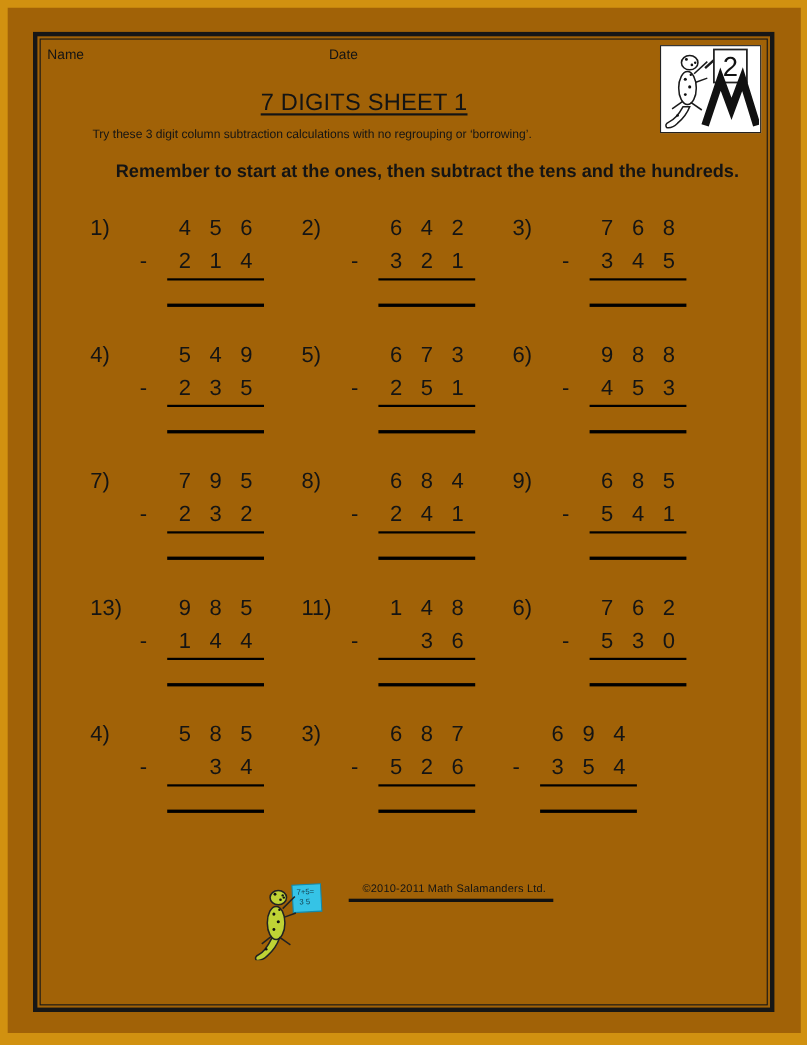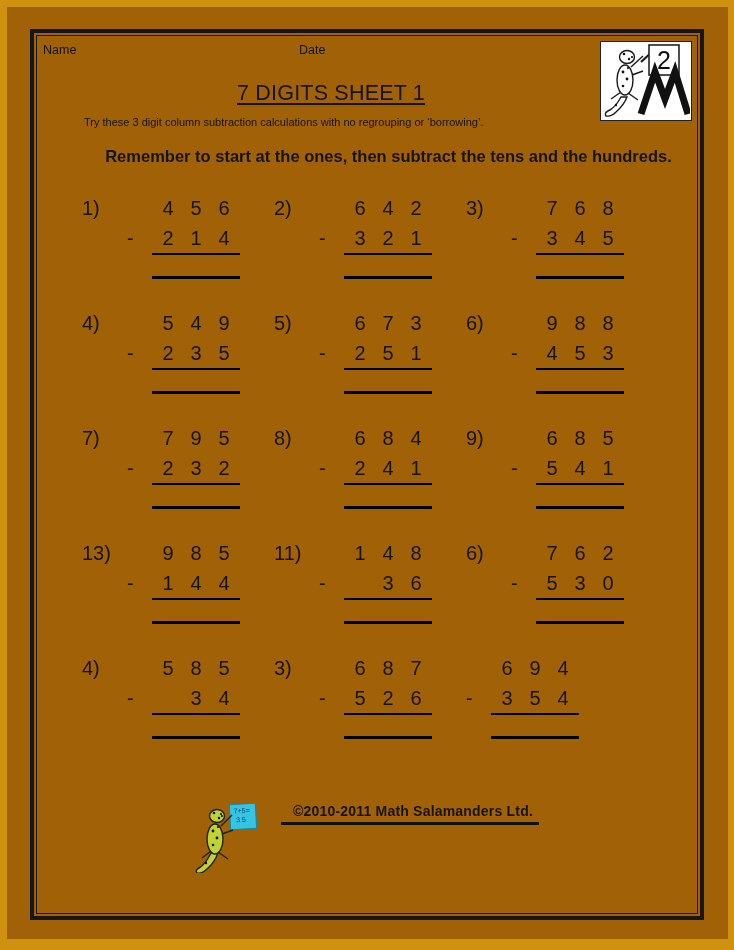--- a/index.html
+++ b/index.html
@@ -125,22 +125,22 @@
   .footer{
     display:flex;
     justify-content:center;
     margin-top:62px;
     align-items:flex-start;
   }
   .footer-sala{flex:0 0 auto; margin-top:2px;}
   .wm-group{margin-left:-14px;}
   .copyright-row{
     margin-left:34px;
-    font-size:14px;
-    font-weight:bold;
+    font-size:10px;
+    font-weight:normal;
     letter-spacing:0.2px;
     padding:2px 6px 3px 12px;
     border-bottom:3.5px solid #111;
     white-space:nowrap;
   }
   .wordmark{
     display:flex;
     align-items:flex-end;
     margin-top:2px;
   }

